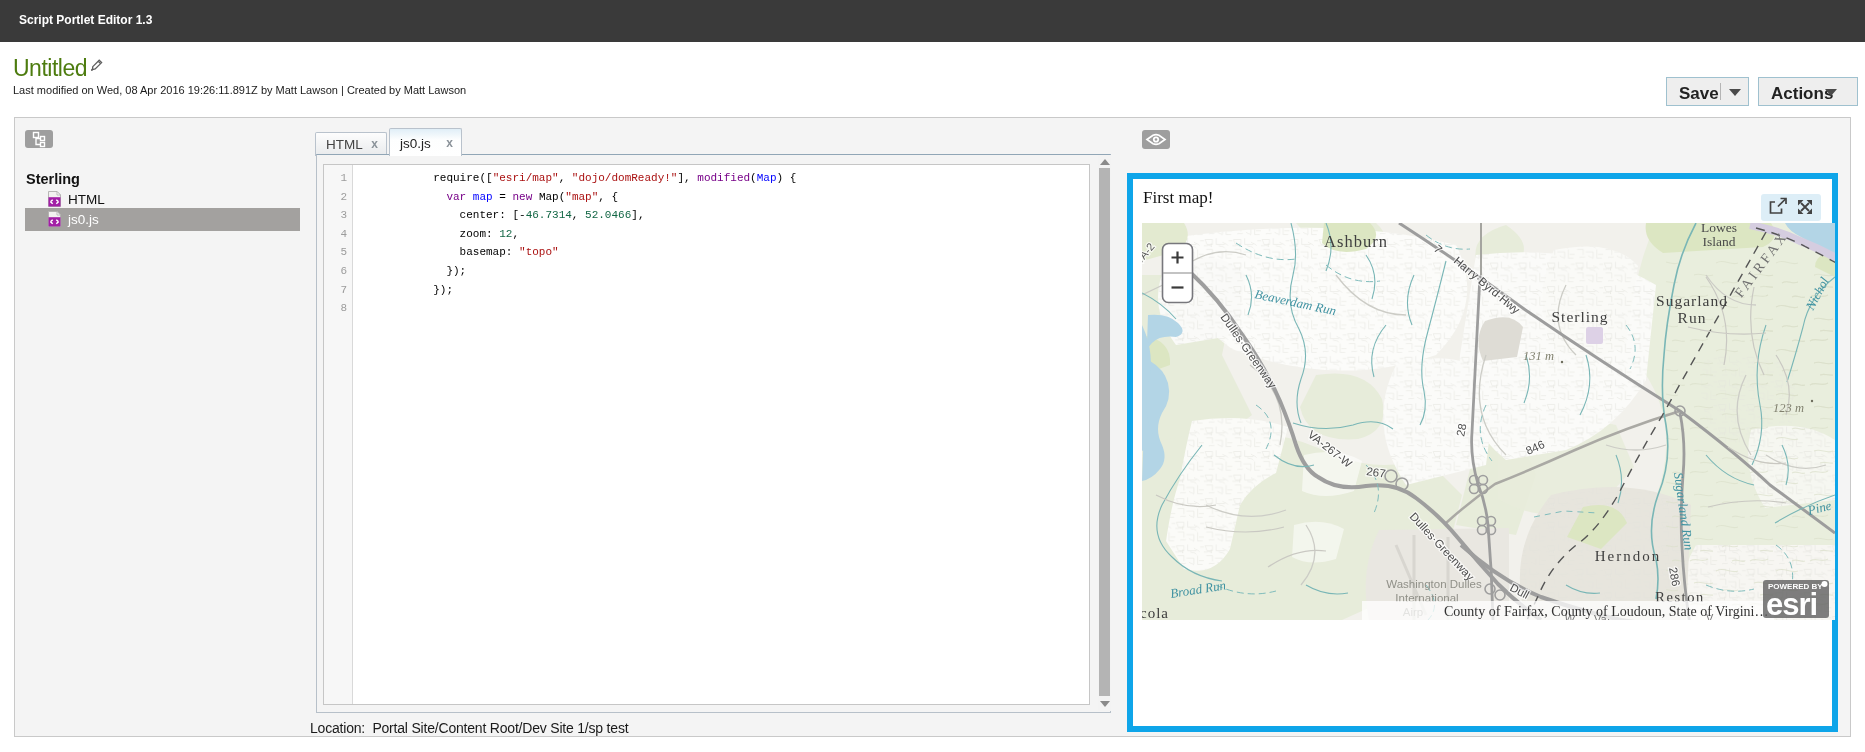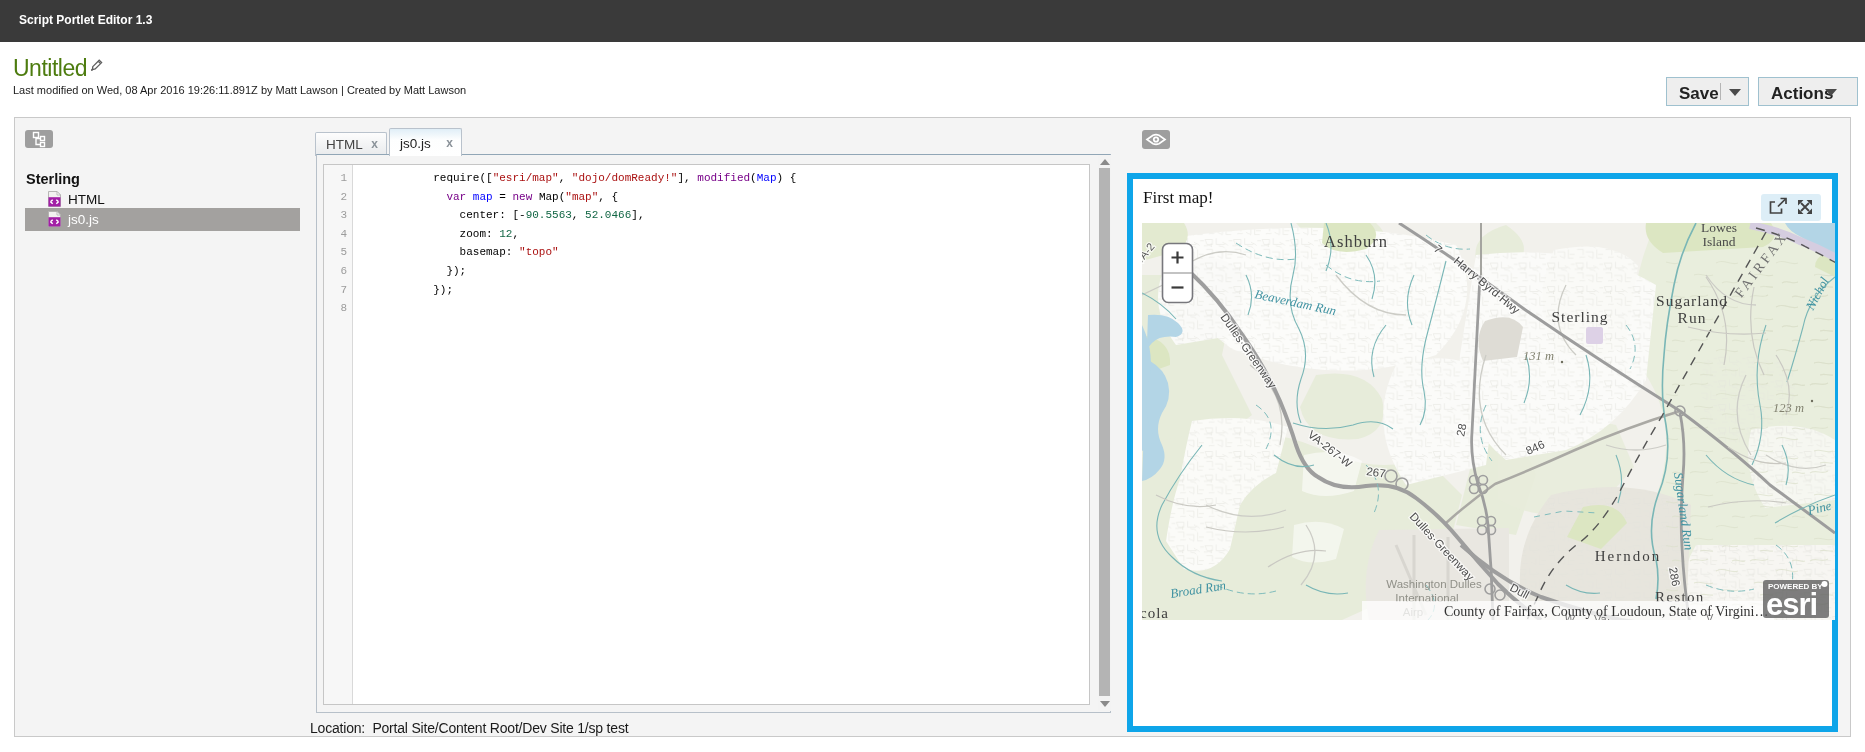--- a/index.html
+++ b/index.html
@@ -121,21 +121,21 @@
       <span class="ln" style="top:26px;">2</span>
       <span class="ln" style="top:44px;">3</span>
       <span class="ln" style="top:63px;">4</span>
       <span class="ln" style="top:81px;">5</span>
       <span class="ln" style="top:100px;">6</span>
       <span class="ln" style="top:119px;">7</span>
       <span class="ln" style="top:137px;">8</span>
     </div>
     <div class="cline" style="top:7px;">            require([<span class="s">"esri/map"</span>, <span class="s">"dojo/domReady!"</span>], <span class="k">modified</span>(<span class="d">Map</span>) {</div>
     <div class="cline" style="top:26px;">              <span class="k">var</span> <span class="d">map</span> = <span class="k">new</span> Map(<span class="s">"map"</span>, {</div>
-    <div class="cline" style="top:44px;">                center: [-<span class="n">90.5563</span>, <span class="n">52.0466</span>],</div>
+    <div class="cline" style="top:44px;">                center: [-<span class="n">46.7314</span>, <span class="n">52.0466</span>],</div>
     <div class="cline" style="top:63px;">                zoom: <span class="n">12</span>,</div>
     <div class="cline" style="top:81px;">                basemap: <span class="s">"topo"</span></div>
     <div class="cline" style="top:100px;">              });</div>
     <div class="cline" style="top:119px;">            });</div>
   </div>
   <div id="sbar">
       <span class="ar up"></span>
       <span class="thumb"></span>
       <span class="ar dn"></span>
     </div>

